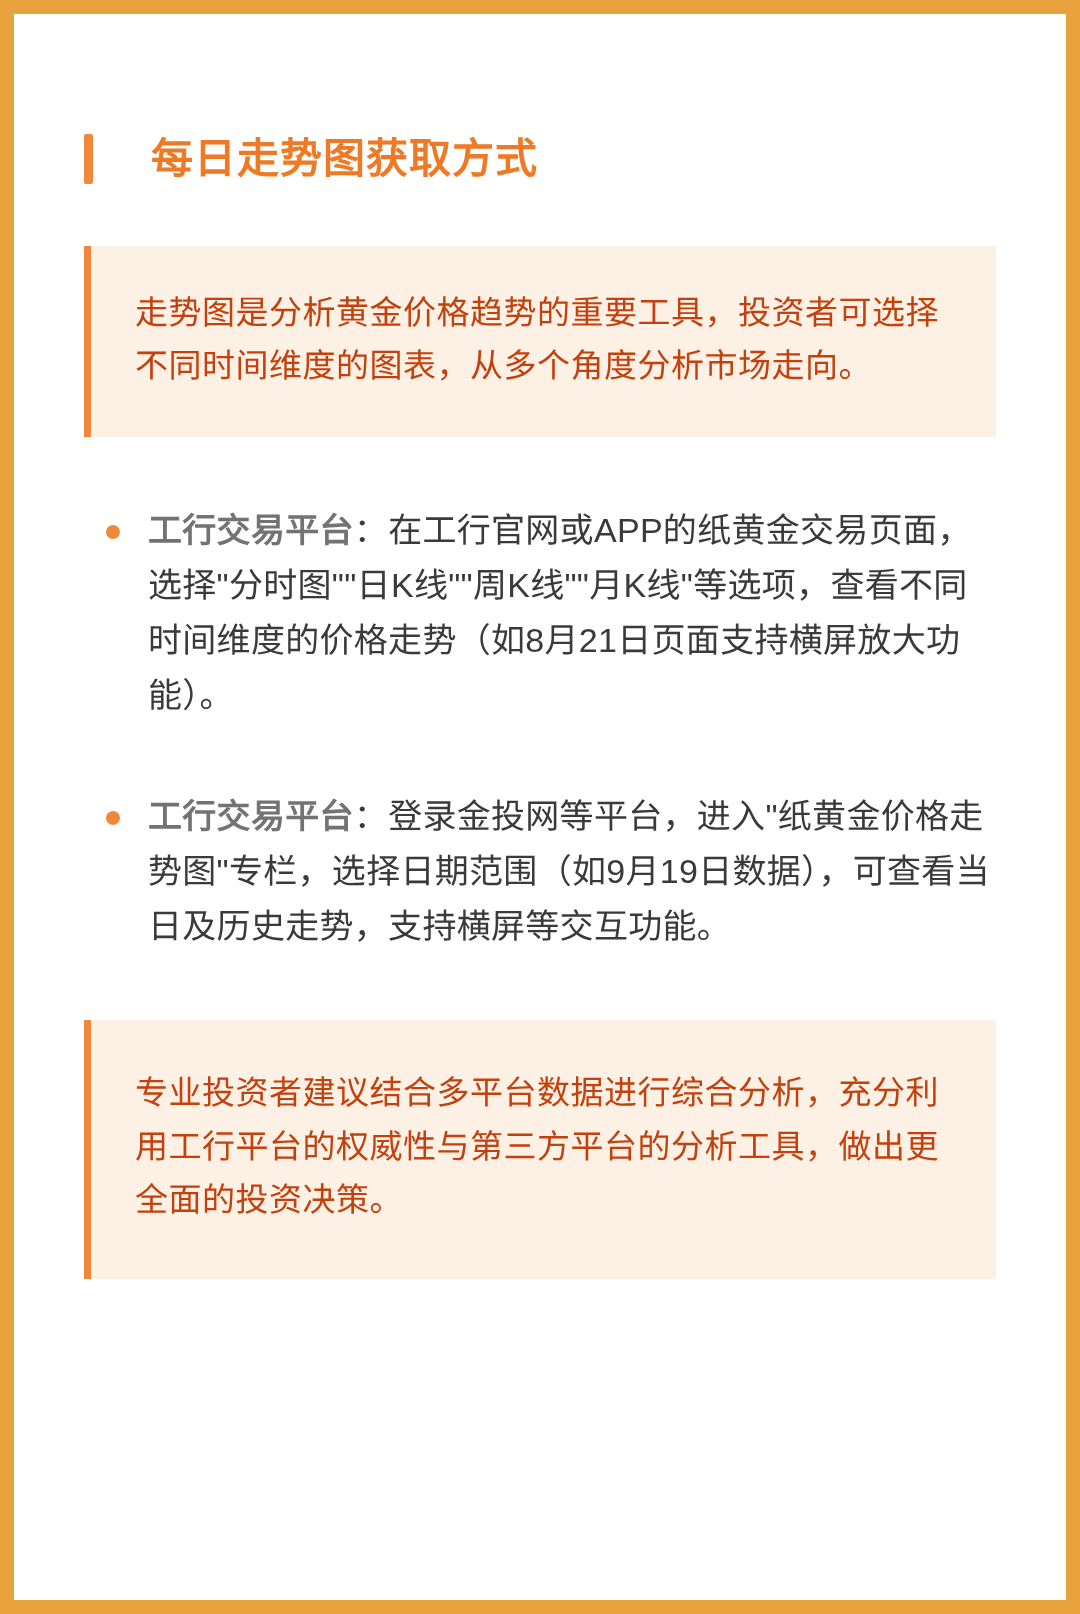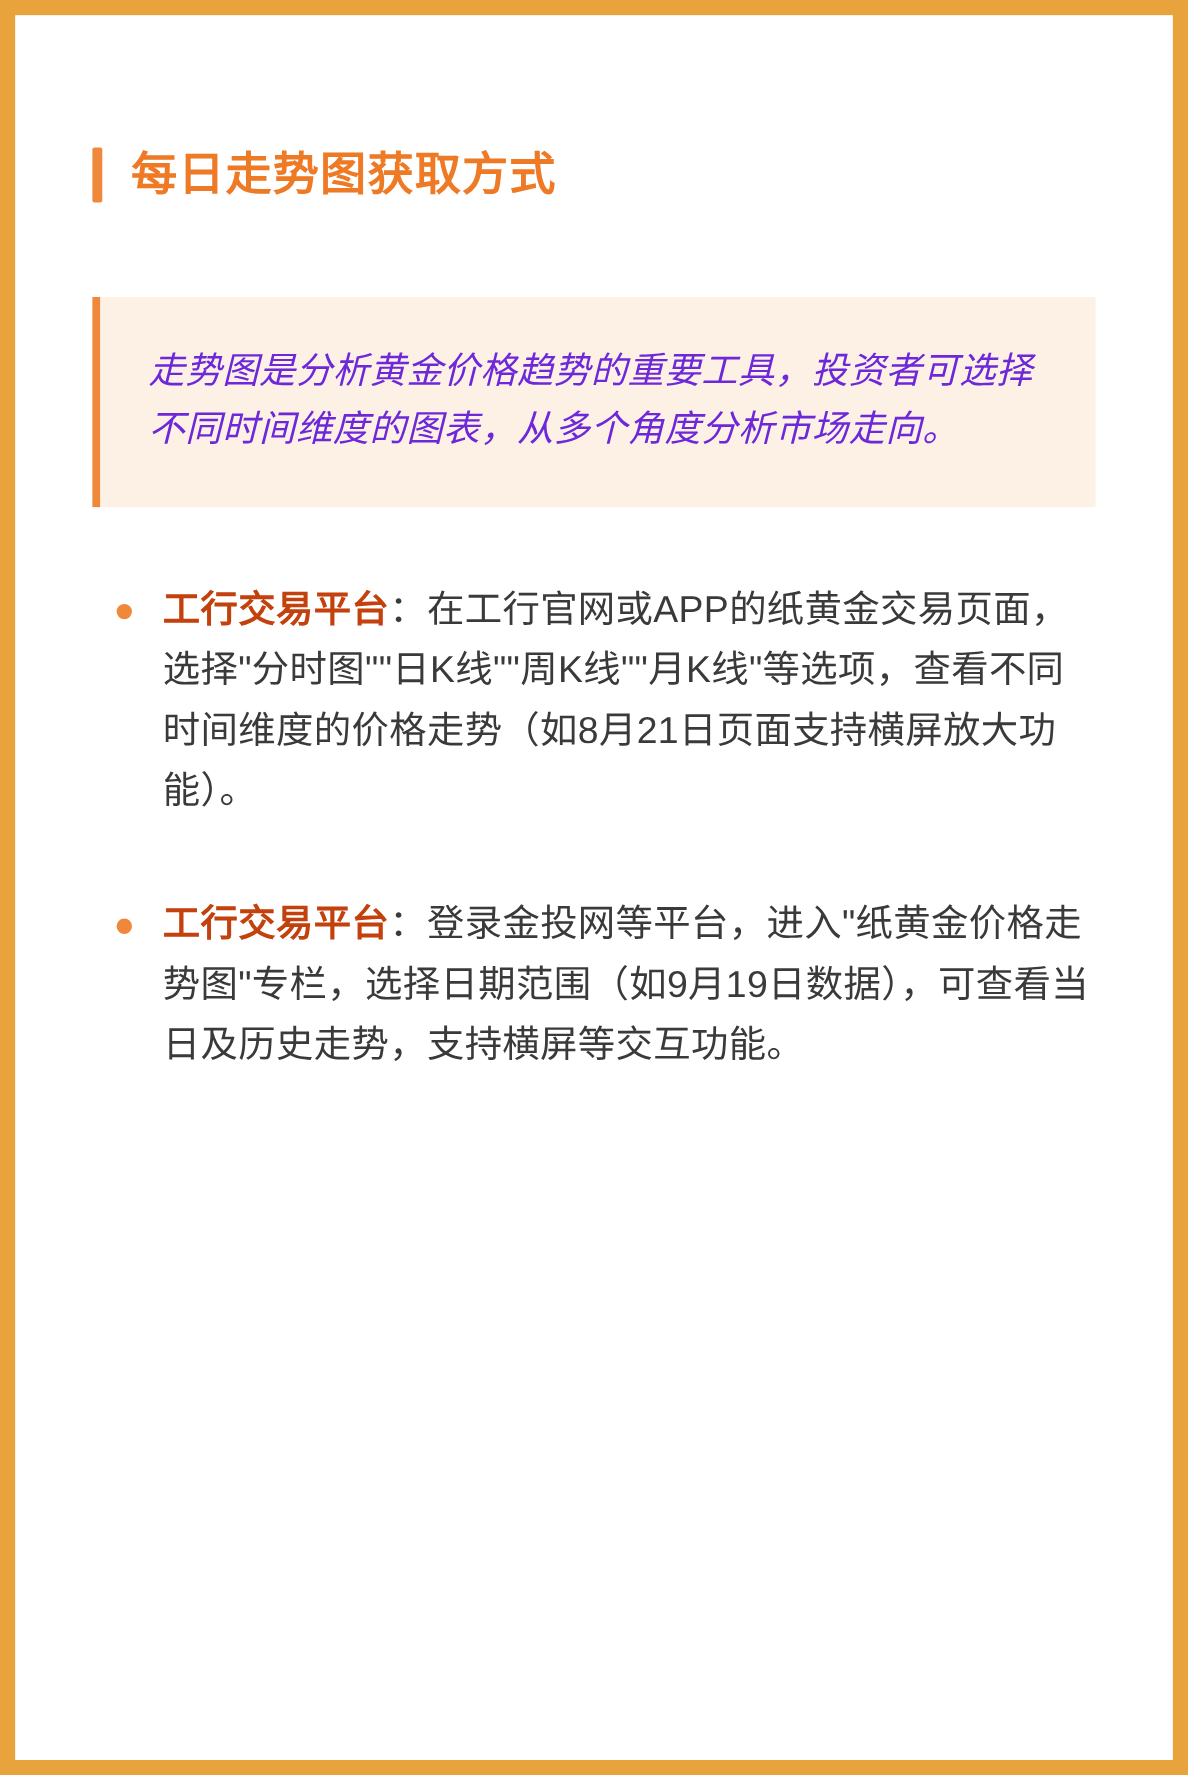--- a/index.html
+++ b/index.html
@@ -29,21 +29,22 @@
     bottom: 0;
     background: #ffffff;
     padding: 120px 70px 0 70px;
     box-sizing: border-box;
   }
 
   
   .title-row {
     display: flex;
     align-items: center;
-    margin-bottom: 86px;
+    margin-bottom: 62px;
+    gap: 32px;
   }
   .title-bar {
     width: 9px;
     height: 50px;
     background: #f0883c;
     border-radius: 2px;
     margin-right: 26px;
     flex: none;
   }
   .title-text {
@@ -59,23 +60,22 @@
     background: #fdf1e6;
     border-left: 7px solid #f0883c;
     padding: 40px 44px 44px 44px;
     box-sizing: border-box;
     margin-bottom: 66px;
   }
   .callout p {
     margin: 0;
     font-size: 33px;
     line-height: 1.62;
-    color: #6d28d9;
+    color: #c2410c;
     letter-spacing: 0.5px;
-    font-style: italic;
   }
 
   
   .bullets {
     margin: 0 0 46px 0;
     padding: 0;
     list-style: none;
   }
   .bullet-item {
     display: flex;
@@ -92,21 +92,21 @@
     margin-top: 22px;
     margin-right: 28px;
   }
   .bullet-body {
     font-size: 34px;
     line-height: 1.62;
     color: #3a3a3a;
     letter-spacing: 0.3px;
   }
   .bullet-label {
-    color: #c2410c;
+    color: #737373;
     font-weight: bold;
   }
   .bullet-sep {
     color: #3a3a3a;
   }
 
   .callout.bottom {
     margin-top: 10px;
     margin-bottom: 0;
     padding: 46px 44px 52px 44px;
@@ -135,15 +135,18 @@
         </div>
       </li>
       <li class="bullet-item">
         <span class="bullet-dot"></span>
         <div class="bullet-body">
           <span class="bullet-label">工行交易平台</span><span class="bullet-sep">：</span><span>登录金投网等平台，进入"纸黄金价格走势图"专栏，选择日期范围（如9月19日数据），可查看当日及历史走势，支持横屏等交互功能。</span>
         </div>
       </li>
     </ul>
 
+    <div class="callout bottom">
+      <p>专业投资者建议结合多平台数据进行综合分析，充分利用工行平台的权威性与第三方平台的分析工具，做出更全面的投资决策。</p>
+    </div>
 
   </div>
 </div>
 
 </body></html>

